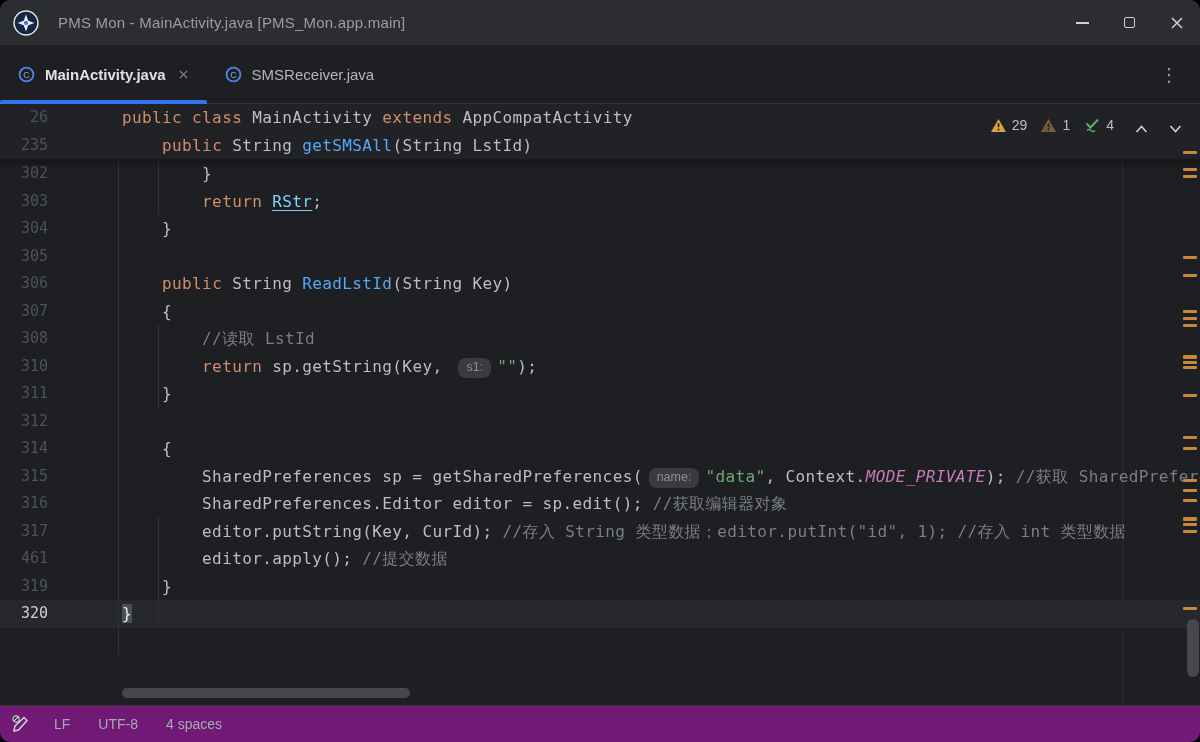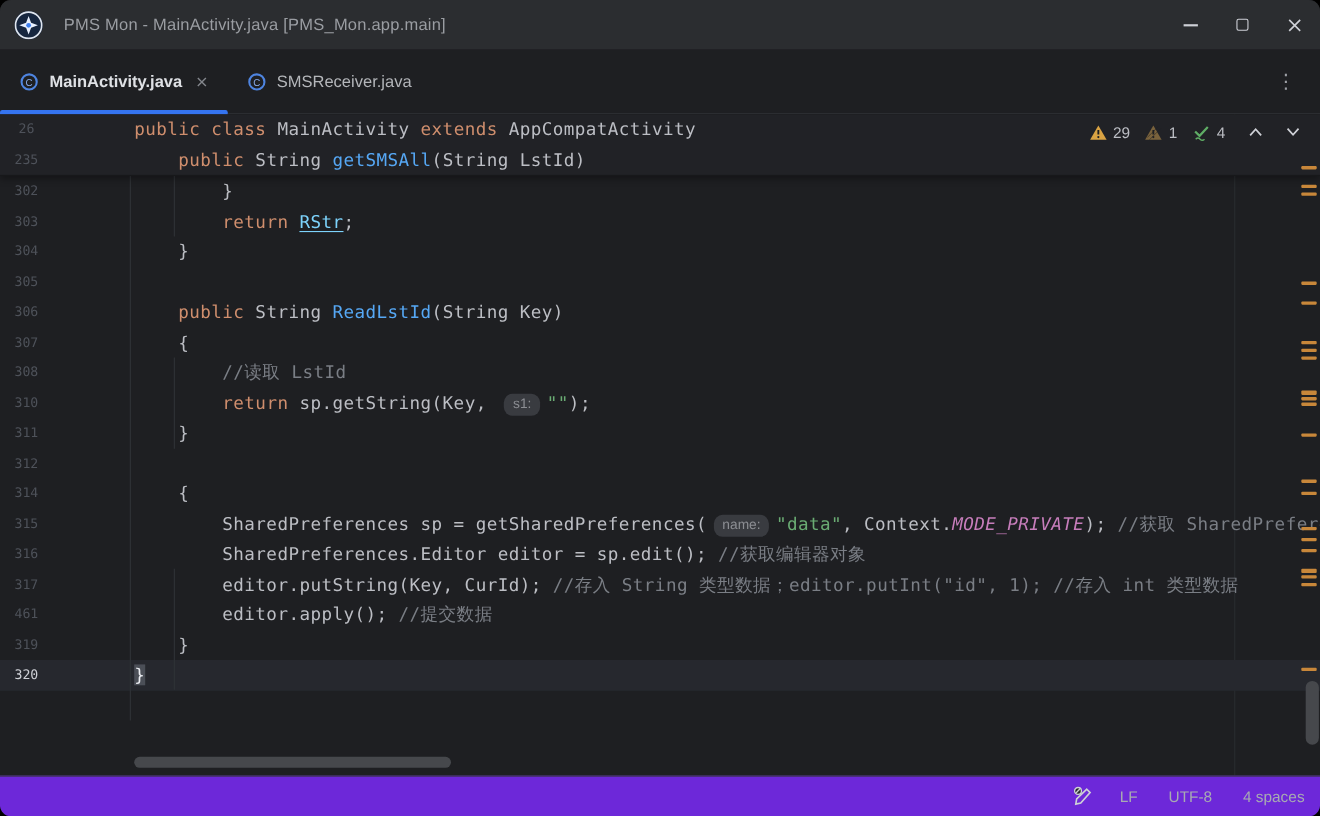--- a/index.html
+++ b/index.html
@@ -24,21 +24,21 @@
   .tab-label{font-size:15px;color:#b4b6ba;}
   .tab.active .tab-label{color:#dfe1e5;font-weight:600;}
   .tab-close{margin-left:2px;display:flex;align-items:center;}
   .kebab{margin-left:auto;align-self:center;margin-right:16px;color:#9da0a6;font-size:18px;
          font-family:"DejaVu Sans",sans-serif;padding:2px 6px;}
 
   
   .editor{position:absolute;top:104px;left:0;right:0;bottom:37px;background:#1e1f22;overflow:hidden;}
   .row{display:flex;height:27.5px;line-height:27.5px;white-space:pre;
        font-family:"DejaVu Sans Mono",monospace;font-size:16px;letter-spacing:.38px;}
-  .ln{width:48px;flex:none;text-align:center;color:#4e525a;font-size:12px;letter-spacing:0;}
+  .ln{width:48px;flex:none;text-align:right;color:#4e525a;font-size:15px;letter-spacing:0;}
   .code{flex:1;padding-left:74px;color:#bcbec4;}
   .row.current{background:#26282e;}
   .row.current .ln{color:#ced0d6;}
 
   .sticky{position:absolute;top:0;left:0;right:0;height:56px;background:#212226;z-index:5;
           border-bottom:1px solid #17181a;box-shadow:0 3px 7px rgba(0,0,0,.38);}
   .scroll{position:absolute;top:56px;left:0;right:0;}
 
   .s-kw{color:#cf8e6d;}
   .s-fg{color:#bcbec4;}
@@ -53,27 +53,27 @@
   .s-cursor{background:#4b4f57;color:#eceef2;}
 
   .guide{position:absolute;width:1px;background:#2f3237;z-index:1;}
   .margin-guide{position:absolute;width:1px;background:#2a2c30;top:0;bottom:0;left:1122px;z-index:0;}
 
   .stripe{position:absolute;right:3px;width:14px;background:#c8873a;z-index:10;border-radius:1px;}
   .vthumb{position:absolute;right:1px;width:12px;background:#46484c;border-radius:6px;z-index:9;}
   .hthumb{position:absolute;height:10px;background:#46484c;border-radius:5px;z-index:9;}
 
   
-  .inspections{position:absolute;top:3px;right:10px;height:26px;display:flex;align-items:center;gap:5px;z-index:11;}
+  .inspections{position:absolute;top:3px;right:10px;height:26px;display:flex;align-items:flex-end;gap:5px;z-index:11;}
   .insp-count{color:#bcbec4;font-size:14px;margin-right:8px;}
   .insp-chevron{padding:0 8px;display:flex;align-items:center;}
 
   
-  .statusbar{position:absolute;left:0;right:0;bottom:0;height:37px;background:#6d28d9;border-top:1px solid #34363a;
-             display:flex;align-items:center;justify-content:flex-end;gap:0;color:#a8abb2;font-size:14px;}
+  .statusbar{position:absolute;left:0;right:0;bottom:0;height:37px;background:#701a75;border-top:1px solid #34363a;
+             display:flex;align-items:center;justify-content:flex-start;gap:0;color:#a8abb2;font-size:14px;}
   .status-item{padding:0 14px;}
   .status-icon{display:flex;align-items:center;padding:0 10px;}
 </style>
 </head>
 <body>
 
 <div class="window">
 
   <div class="titlebar">
     <div class="app-icon">

